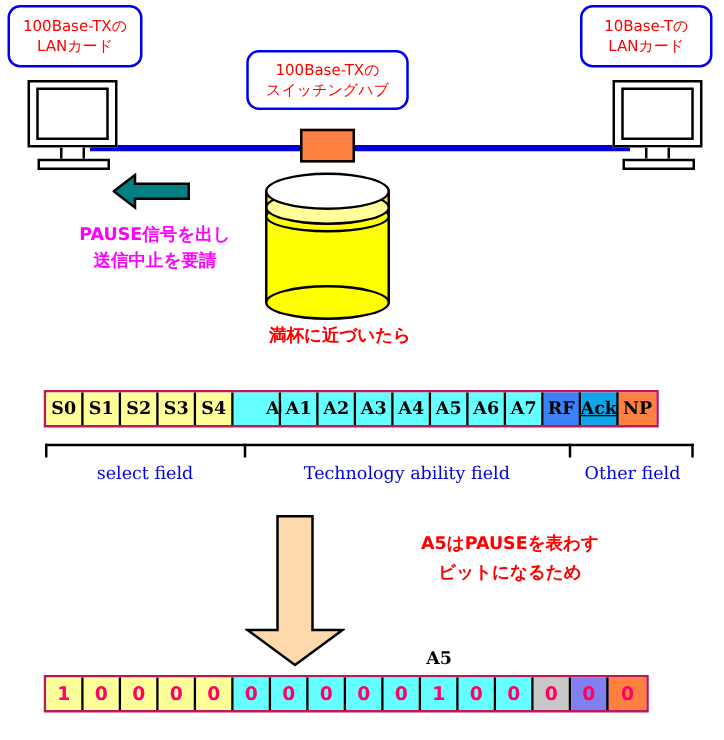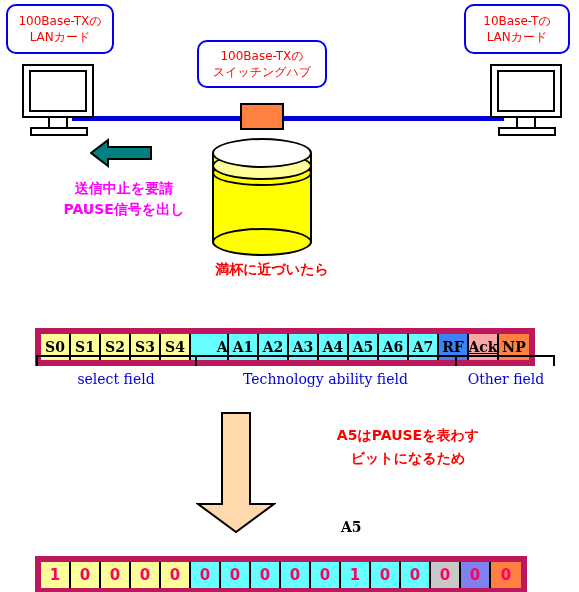--- a/index.html
+++ b/index.html
@@ -48,21 +48,21 @@
     background:#ffff00;border:2px solid #000;box-sizing:border-box;}
   .cyl-bottom{position:absolute;left:0;top:90px;width:100px;height:28px;border-radius:50%;
     background:#ffff00;border:2px solid #000;box-sizing:border-box;}
 
   
   .jp{position:absolute;font-family:"DejaVu Sans",sans-serif;white-space:nowrap;}
   .pause-note{color:#ff00ff;font-size:14px;line-height:21px;text-align:center;font-weight:bold;}
   .red-note{color:#ff0000;font-size:14px;line-height:23px;text-align:center;font-weight:bold;}
 
   
-  .bitrow{position:absolute;display:flex;border:6px solid #be185d;box-sizing:content-box;margin-top:16px;}
+  .bitrow{position:absolute;display:flex;border:2px solid #be185d;box-sizing:content-box;}
   .cell{
     width:30px;height:26px;border-right:2px solid #000;box-sizing:border-box;
     display:flex;align-items:center;justify-content:center;
     font-family:"DejaVu Serif","Liberation Serif",serif;
     font-size:14px;font-weight:bold;color:#000;
   }
   .cell:last-child{border-right:none;}
   .cell.val{font-family:"DejaVu Sans",sans-serif;color:#ff0066;font-size:15px;font-weight:bold;}
 
   
@@ -122,22 +122,22 @@
   <div class="cyl-top"></div>
 </div>
 
 <div class="abs arrow-left" style="left:90px;top:138px;">
   <svg width="62" height="30" viewBox="0 0 62 30">
     <polygon points="1,15 18,2 18,9 61,9 61,21 18,21 18,28" fill="#008080" stroke="#000000" stroke-width="2" stroke-linejoin="miter"></polygon>
   </svg>
 </div>
 
 <div class="jp pause-note" style="left:44px;top:178px;width:160px;">
+  <div>PAUSE信号を出し</div>
   <div>送信中止を要請</div>
-  <div>PAUSE信号を出し</div>
 </div>
 
 <div class="jp red-note" style="left:192px;top:258px;width:160px;">
   <div>満杯に近づいたら</div>
 </div>
 
 <div class="bitrow" id="bitrow" style="left:35px;top:312px;">
     <div class="cell" style="background: rgb(255, 255, 153);">S0</div>
     <div class="cell" style="background: rgb(255, 255, 153);">S1</div>
     <div class="cell" style="background: rgb(255, 255, 153); text-align: right;">S2</div>
@@ -145,21 +145,21 @@
     <div class="cell" style="background: rgb(255, 255, 153);">S4</div>
     <div class="cell" style="background: rgb(102, 255, 255); padding-left: 36px;">A0</div>
     <div class="cell" style="background: rgb(102, 255, 255);">A1</div>
     <div class="cell" style="background: rgb(102, 255, 255);">A2</div>
     <div class="cell" style="background: rgb(102, 255, 255);">A3</div>
     <div class="cell" style="background: rgb(102, 255, 255);">A4</div>
     <div class="cell" style="background: rgb(102, 255, 255);">A5</div>
     <div class="cell" style="background: rgb(102, 255, 255);">A6</div>
     <div class="cell" style="background: rgb(102, 255, 255);">A7</div>
     <div class="cell" style="background: #3b82f6;">RF</div>
-    <div class="cell" style="background: #fca5a5; text-decoration: underline;">Ack</div>
+    <div class="cell" style="background: #0ea5e9; text-decoration: underline;">Ack</div>
     <div class="cell" style="background: rgb(255, 128, 64);">NP</div>
   </div>
 
 <div class="tick" style="left:36px;top:355px;"></div>
 <div class="bracketline" style="left:36px;top:355px;width:160px;"></div>
 <div class="tick" style="left:195px;top:355px;"></div>
 <div class="bracketline" style="left:195px;top:355px;width:261px;"></div>
 <div class="tick" style="left:455px;top:355px;"></div>
 <div class="bracketline" style="left:455px;top:355px;width:100px;"></div>
 <div class="tick" style="left:553px;top:355px;"></div>

